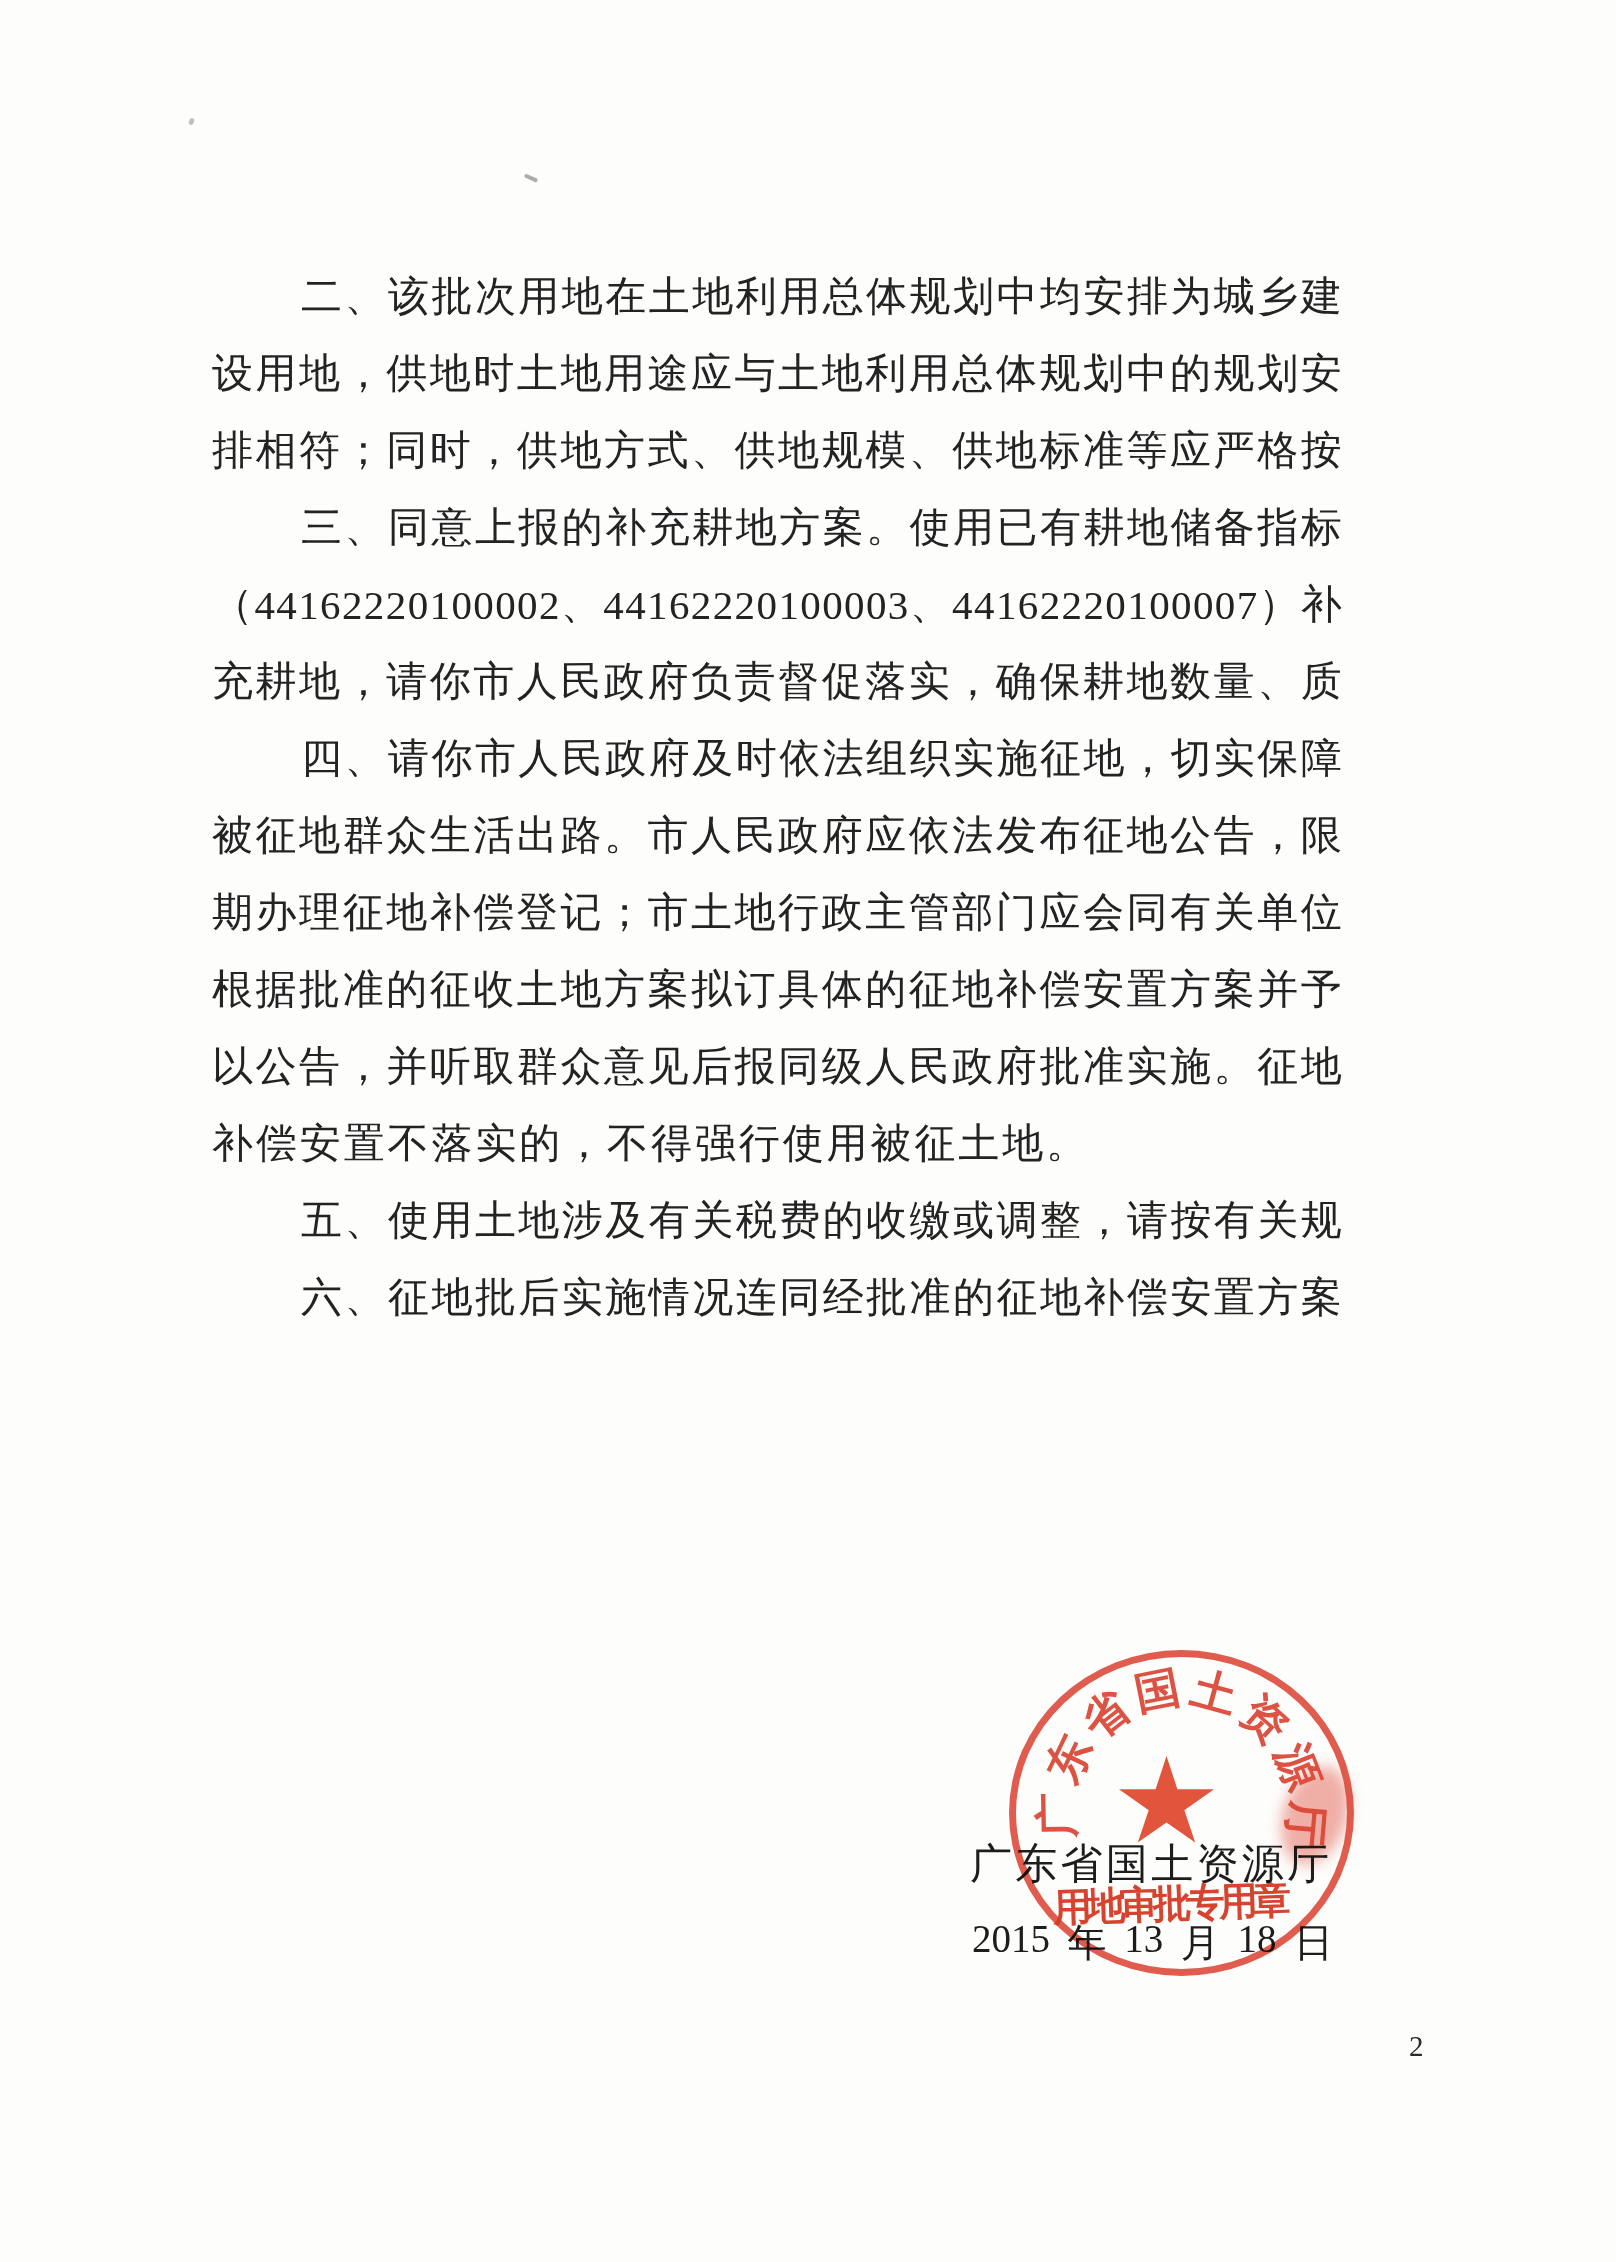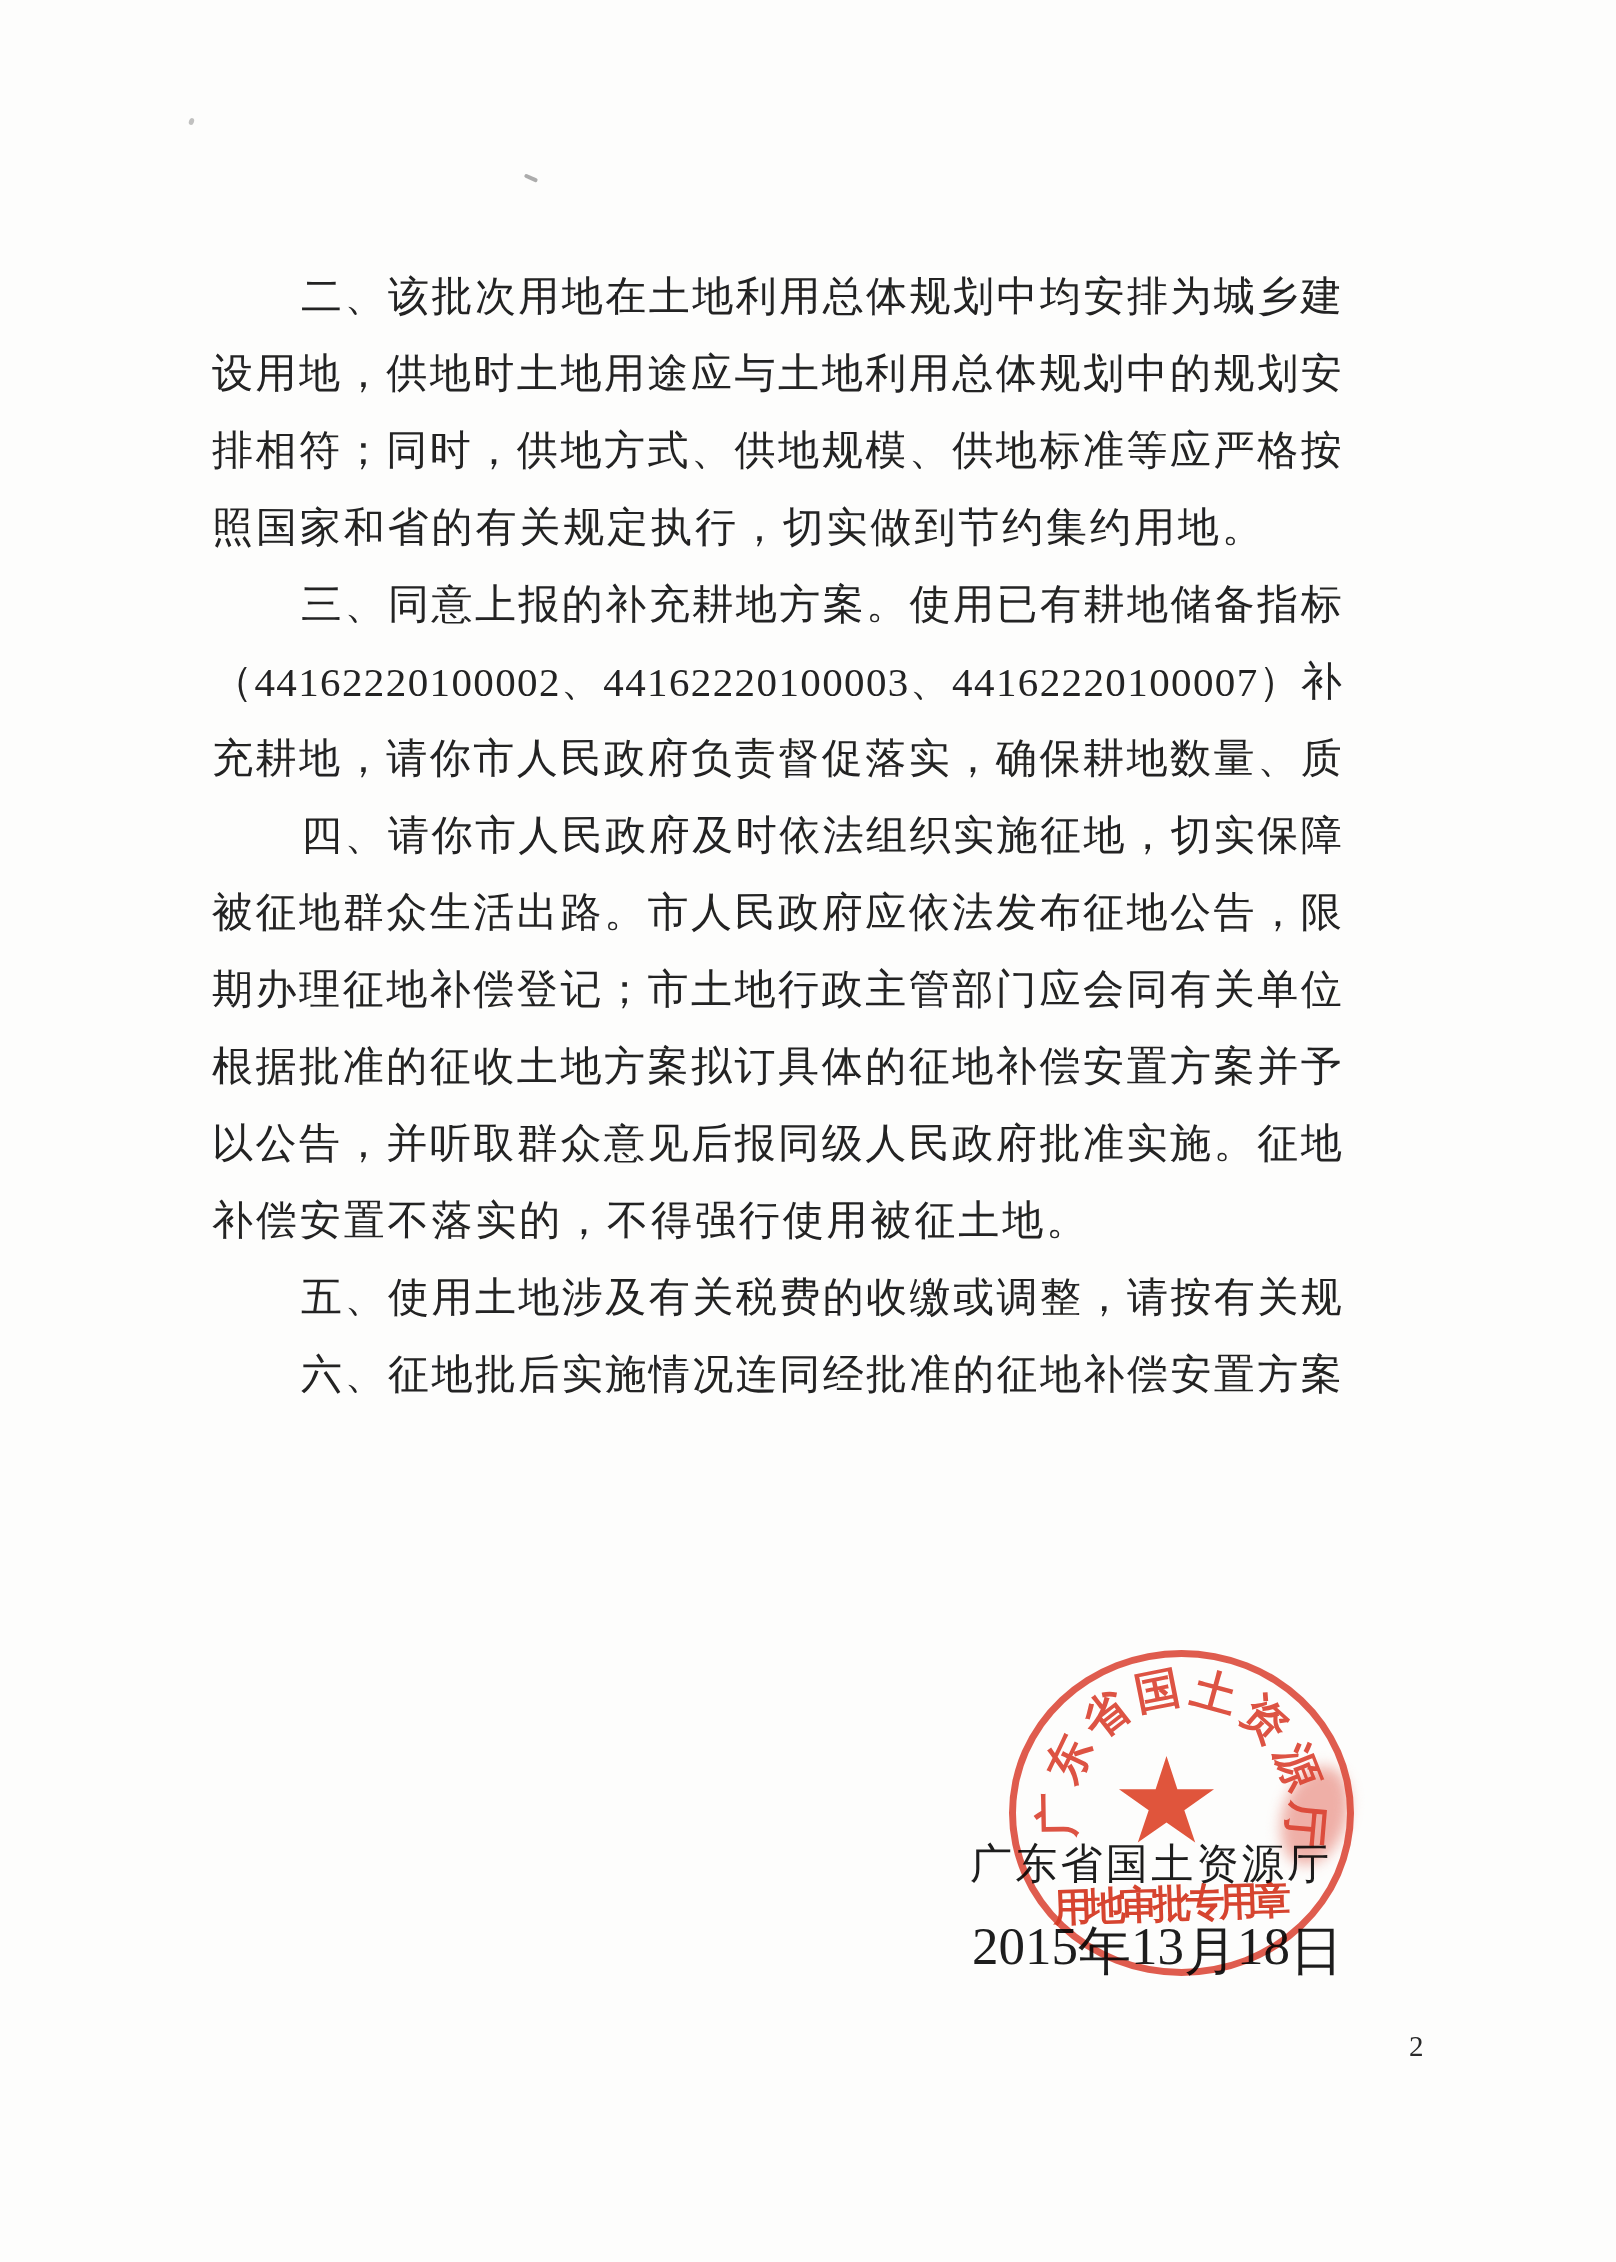--- a/index.html
+++ b/index.html
@@ -47,21 +47,21 @@
     color: #1d1d1d;
     z-index: 3;
   }
   .date-line {
     position: absolute;
     left: 972px;
     top: 1916px;
     width: 361px;
     display: flex;
     justify-content: space-between;
-    font-size: 53px;
+    font-size: 39px;
     color: #1d1d1d;
     z-index: 3;
   }
 
   
   .seal {
     position: absolute;
     left: 1009px;
     top: 1650px;
     width: 345px;
@@ -237,21 +237,20 @@
         <span>供</span>
         <span>地</span>
         <span>标</span>
         <span>准</span>
         <span>等</span>
         <span>应</span>
         <span>严</span>
         <span>格</span>
         <span>按</span>
       </div>
-      <div class="line nat">照国家和省的有关规定执行，切实做到节约集约用地。</div>
       <div class="line indent just">
         <span>三</span>
         <span>、</span>
         <span>同</span>
         <span>意</span>
         <span>上</span>
         <span>报</span>
         <span>的</span>
         <span>补</span>
         <span>充</span>

